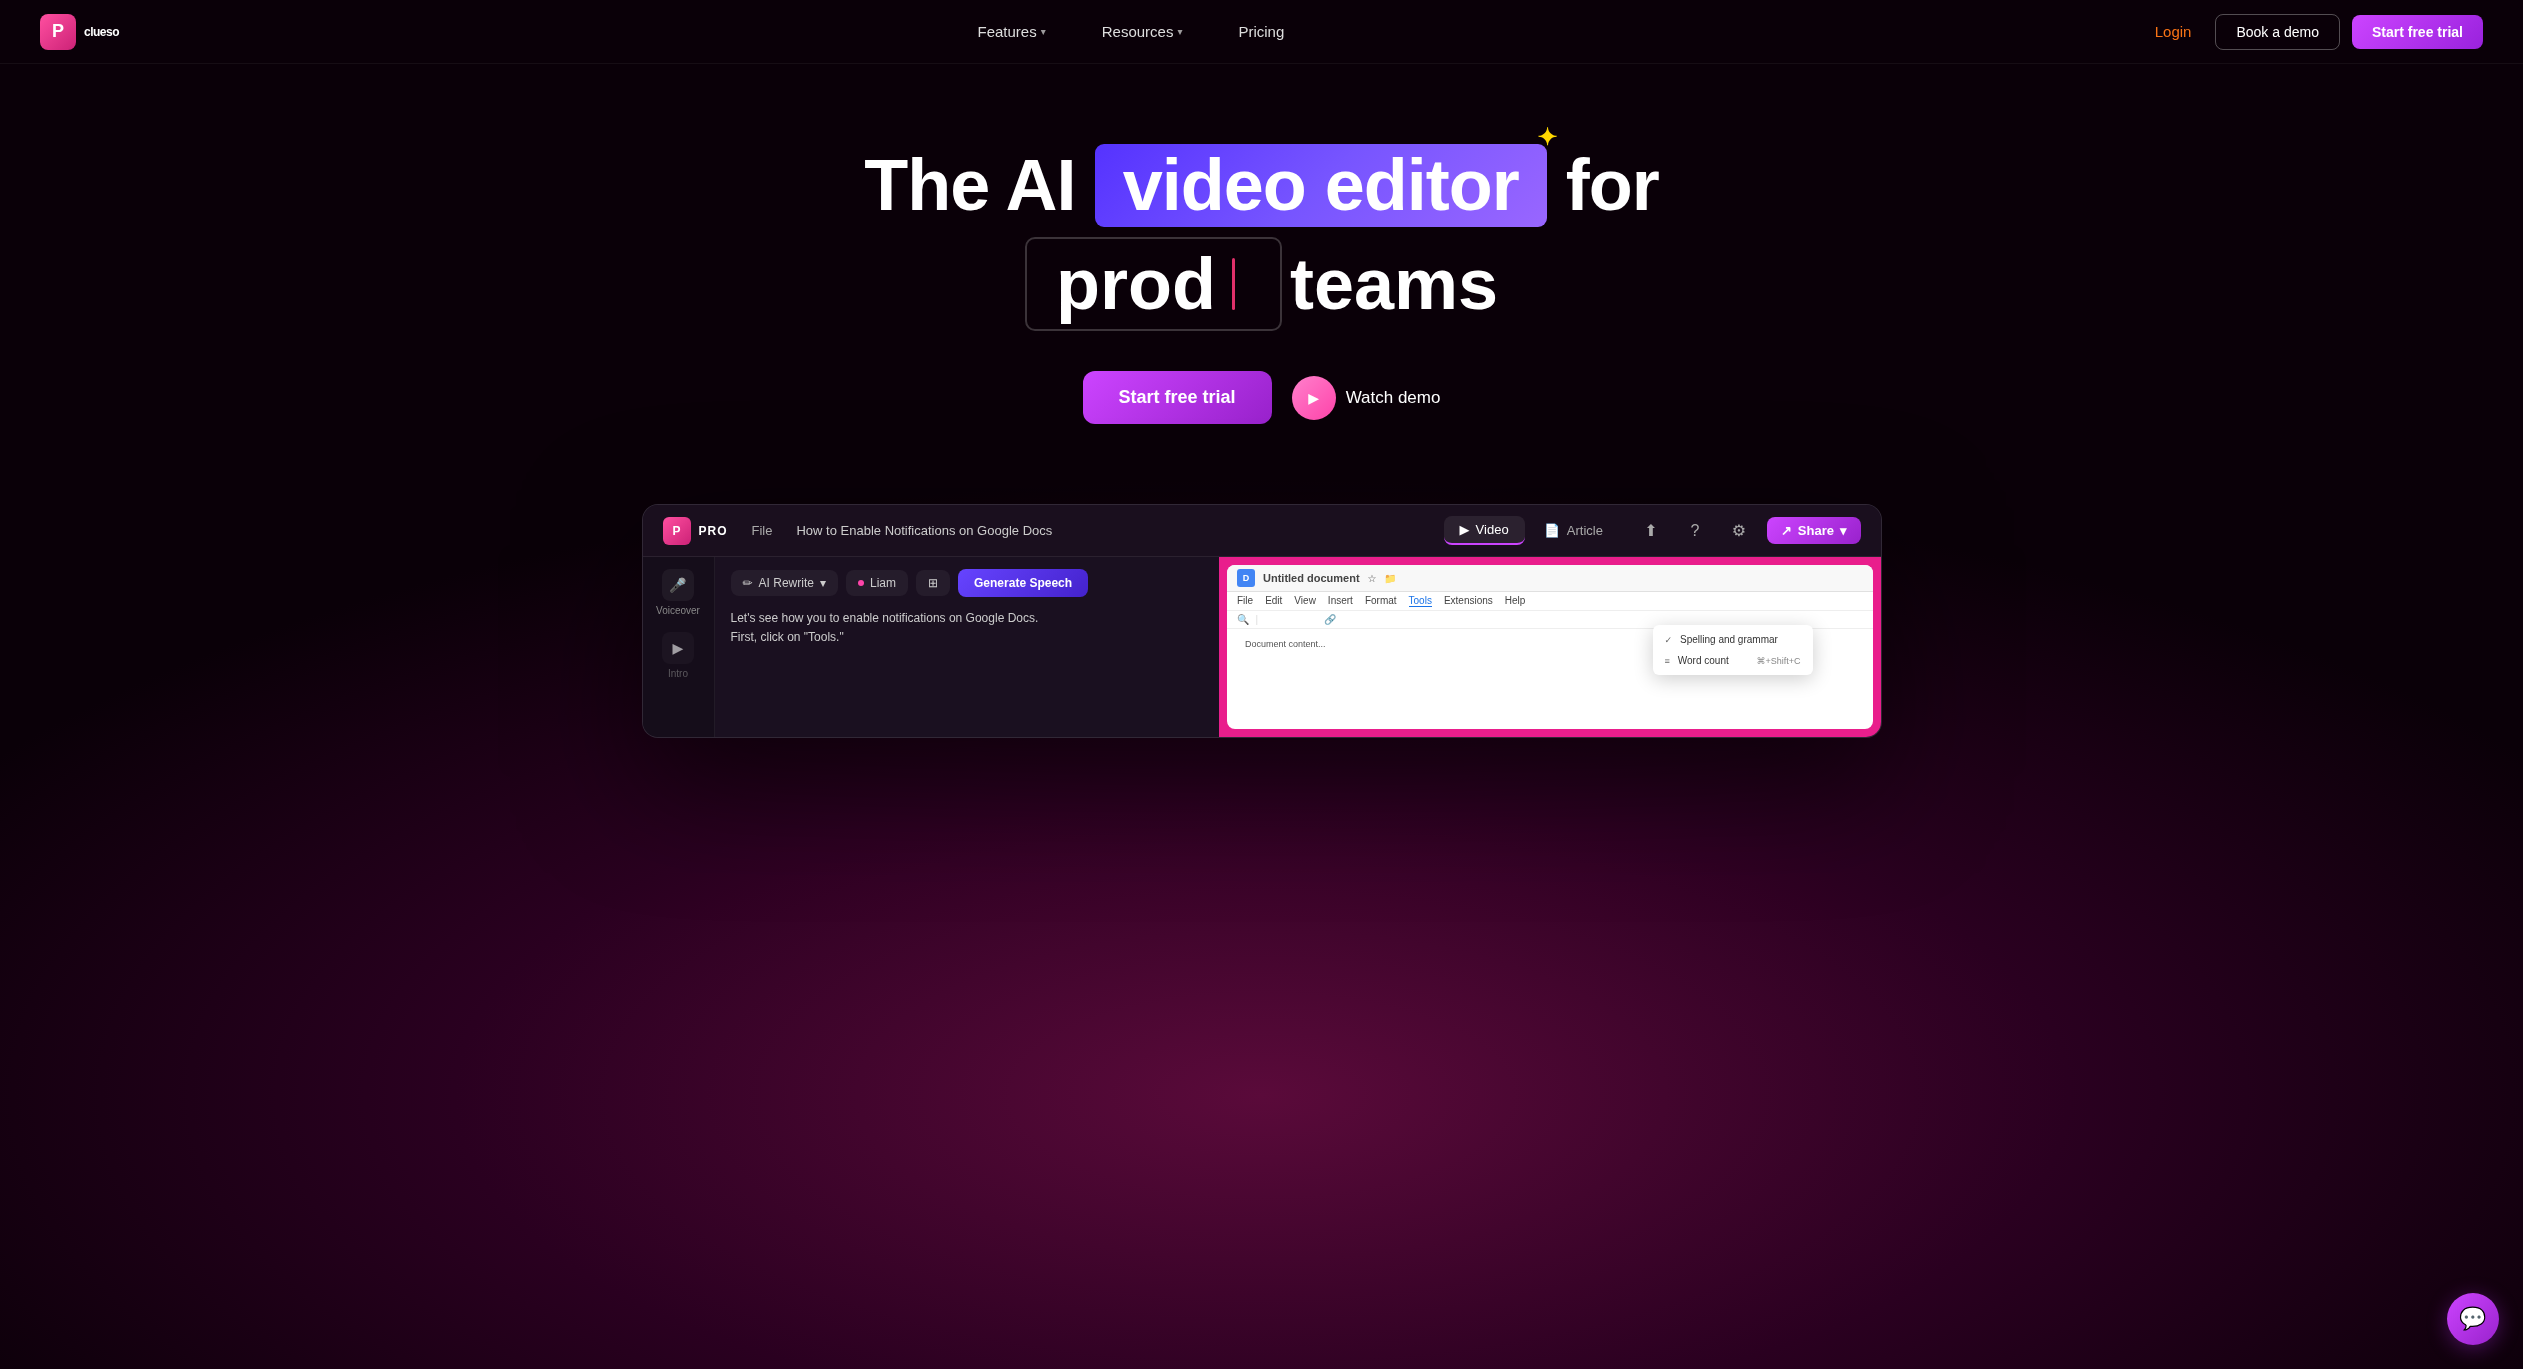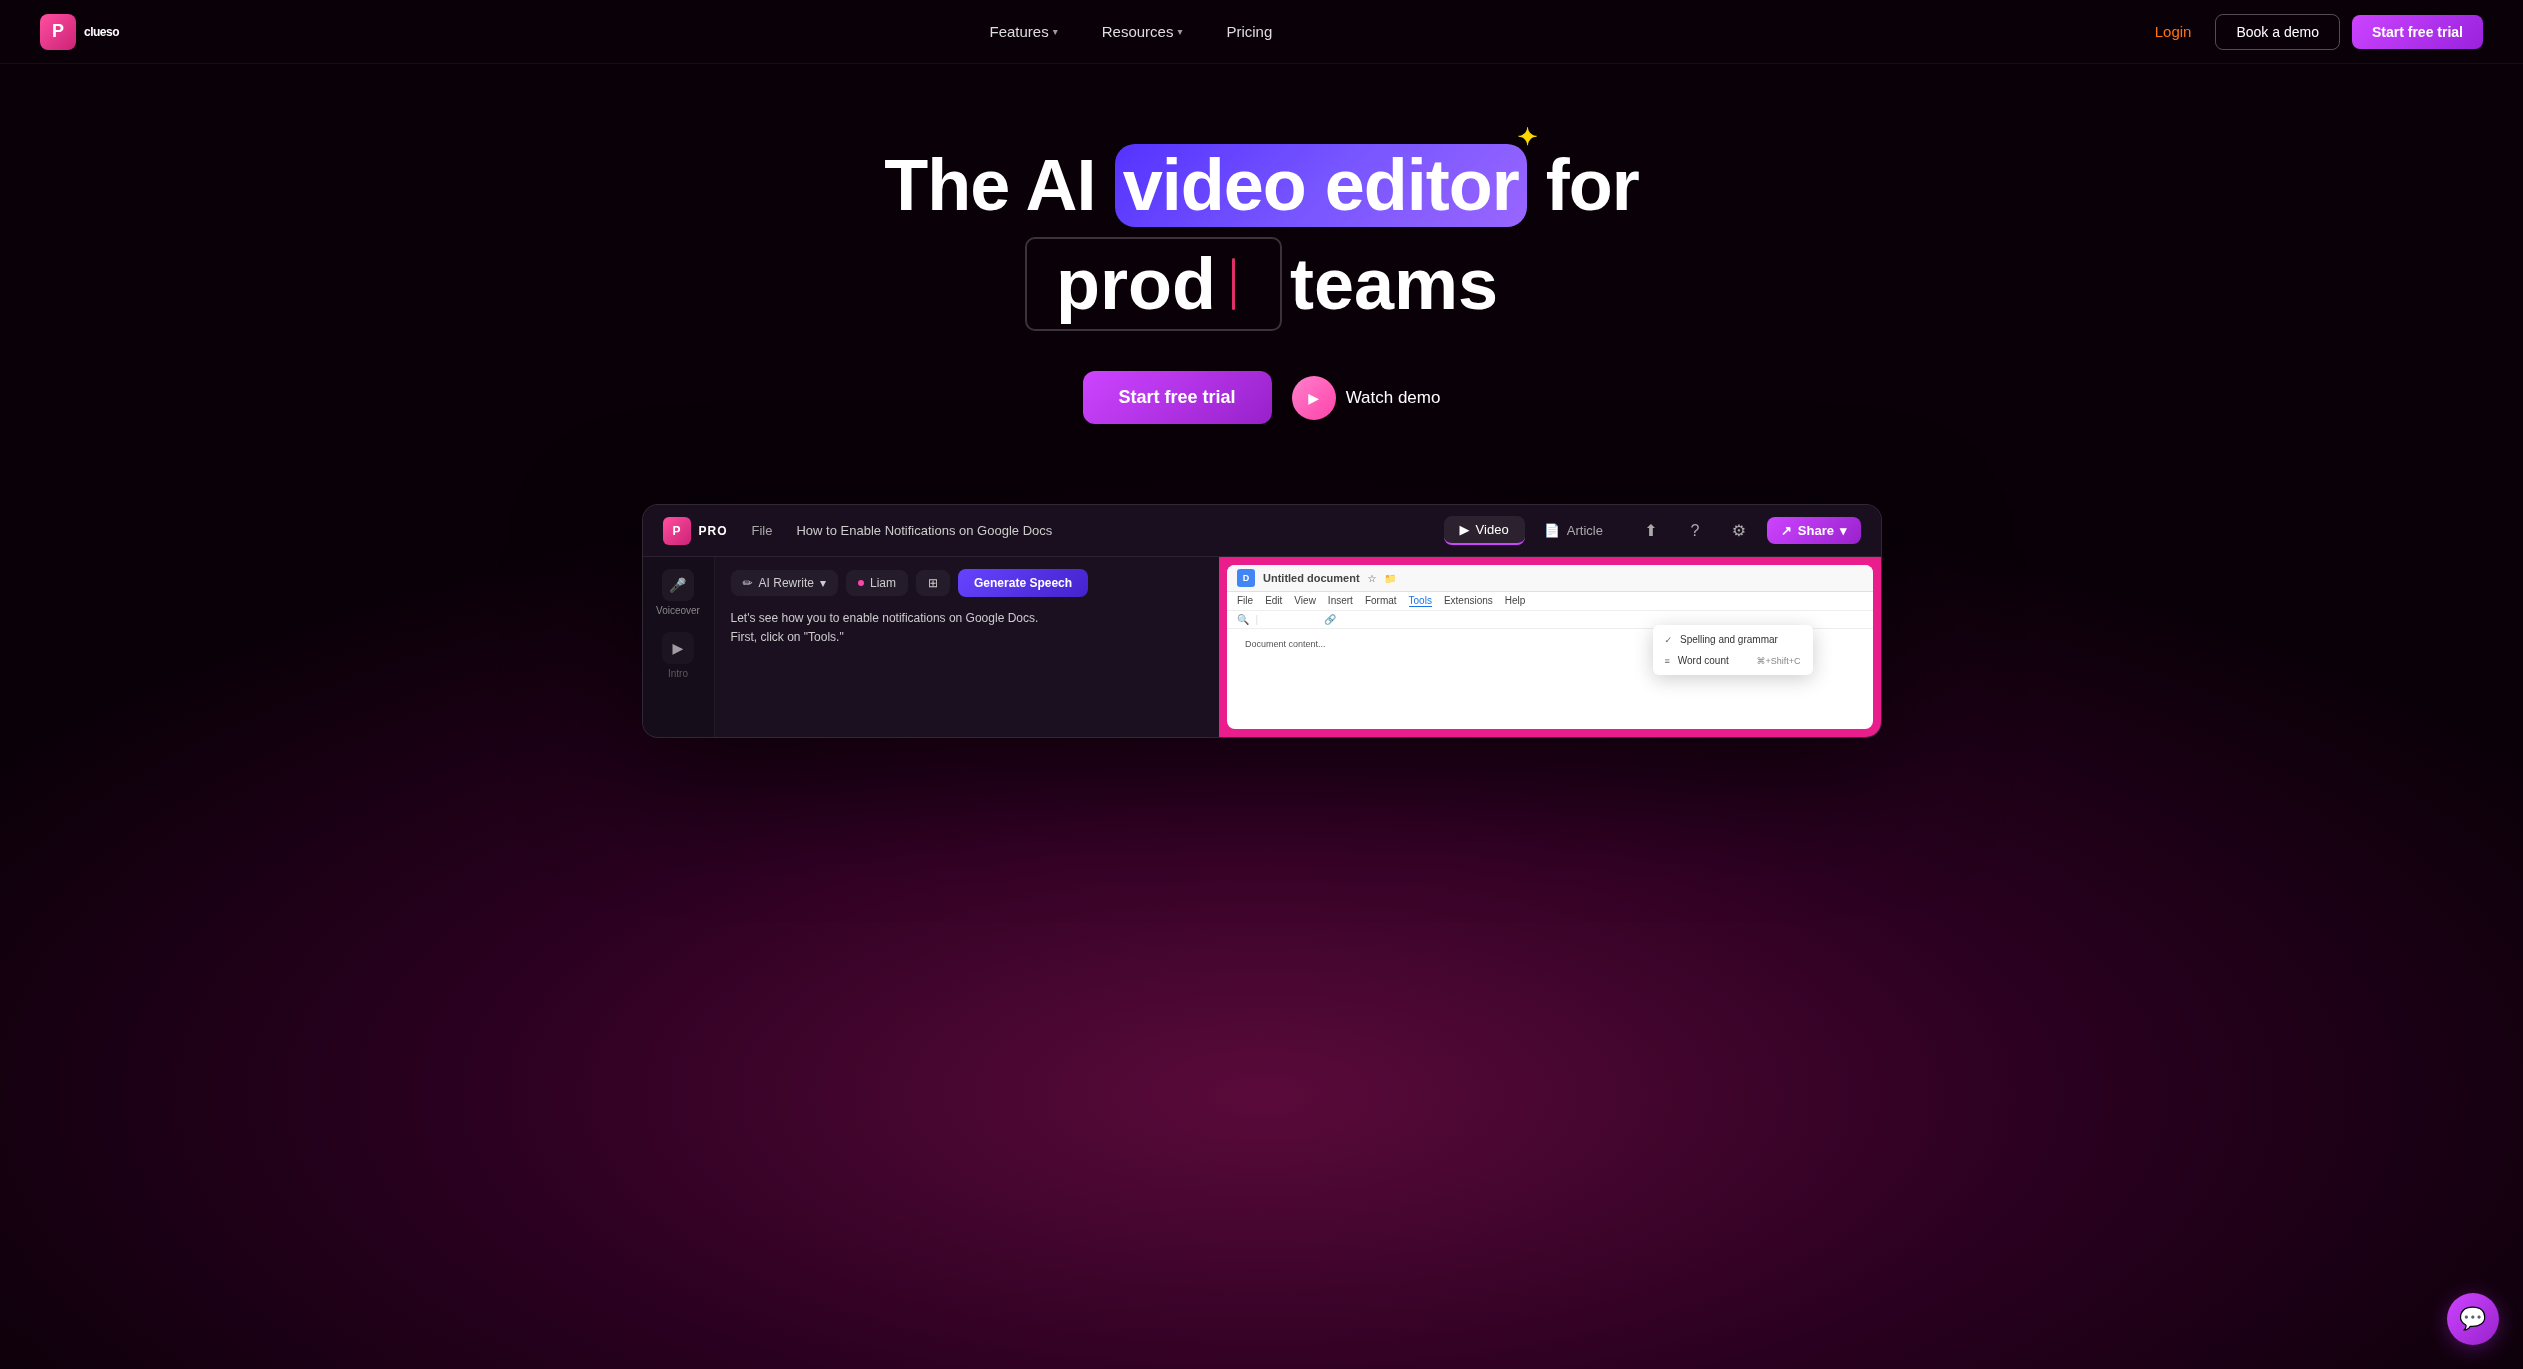--- a/index.html
+++ b/index.html
@@ -50,21 +50,21 @@
     }
     .logo-text {
       font-size: 12px;
       font-weight: 700;
       color: #fff;
       letter-spacing: -0.5px;
     }
     .nav-links {
       display: flex;
       align-items: center;
-      gap: 12px;
+      gap: 24px;
     }
     .nav-link {
       display: flex;
       align-items: center;
       gap: 4px;
       padding: 8px 16px;
       color: #ddd;
       font-size: 15px;
       cursor: pointer;
       border-radius: 6px;
@@ -113,22 +113,22 @@
       font-size: 72px;
       font-weight: 700;
       line-height: 1.1;
       margin-bottom: 10px;
       letter-spacing: -1px;
     }
     .headline-plain { color: #fff; }
     .headline-highlight {
       display: inline-block;
       background: linear-gradient(135deg, #5533ff 0%, #7755ff 50%, #9966ff 100%);
-      border-radius: 20px;
-      padding: 2px 8px;
+      border-radius: 9px;
+      padding: 2px 28px;
       color: #fff;
       position: relative;
     }
     .sparkle {
       position: absolute;
       top: -20px;
       right: -10px;
       font-size: 24px;
       color: #ffd700;
     }

